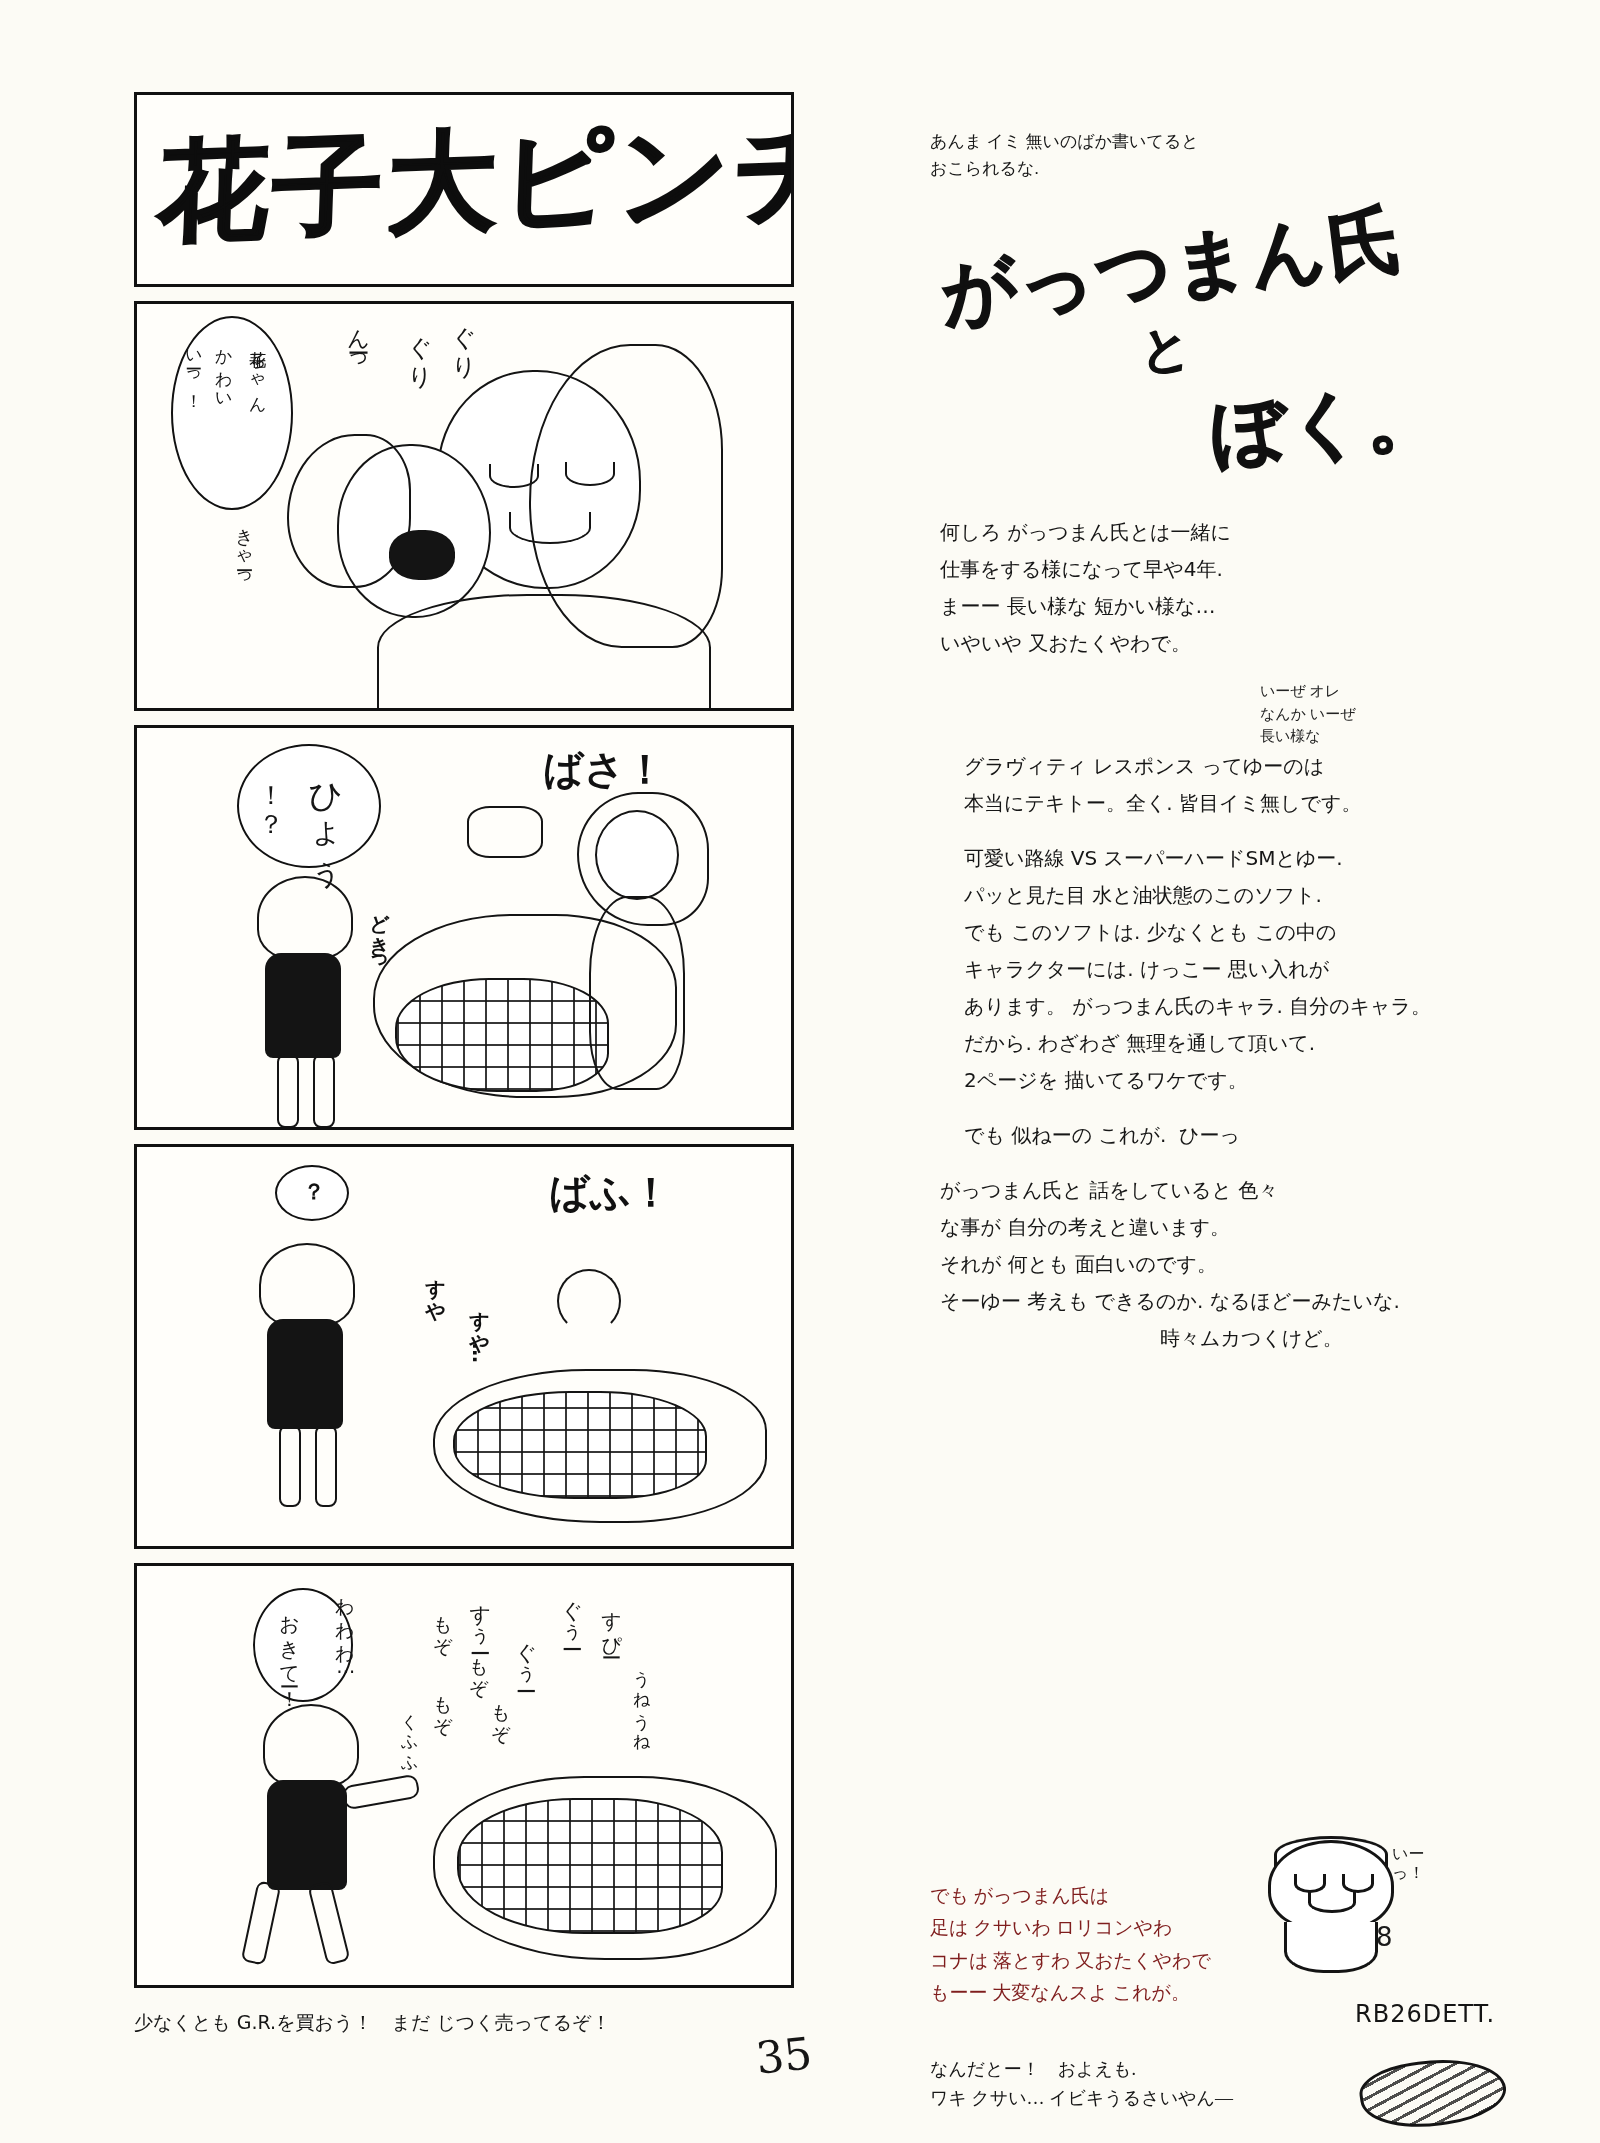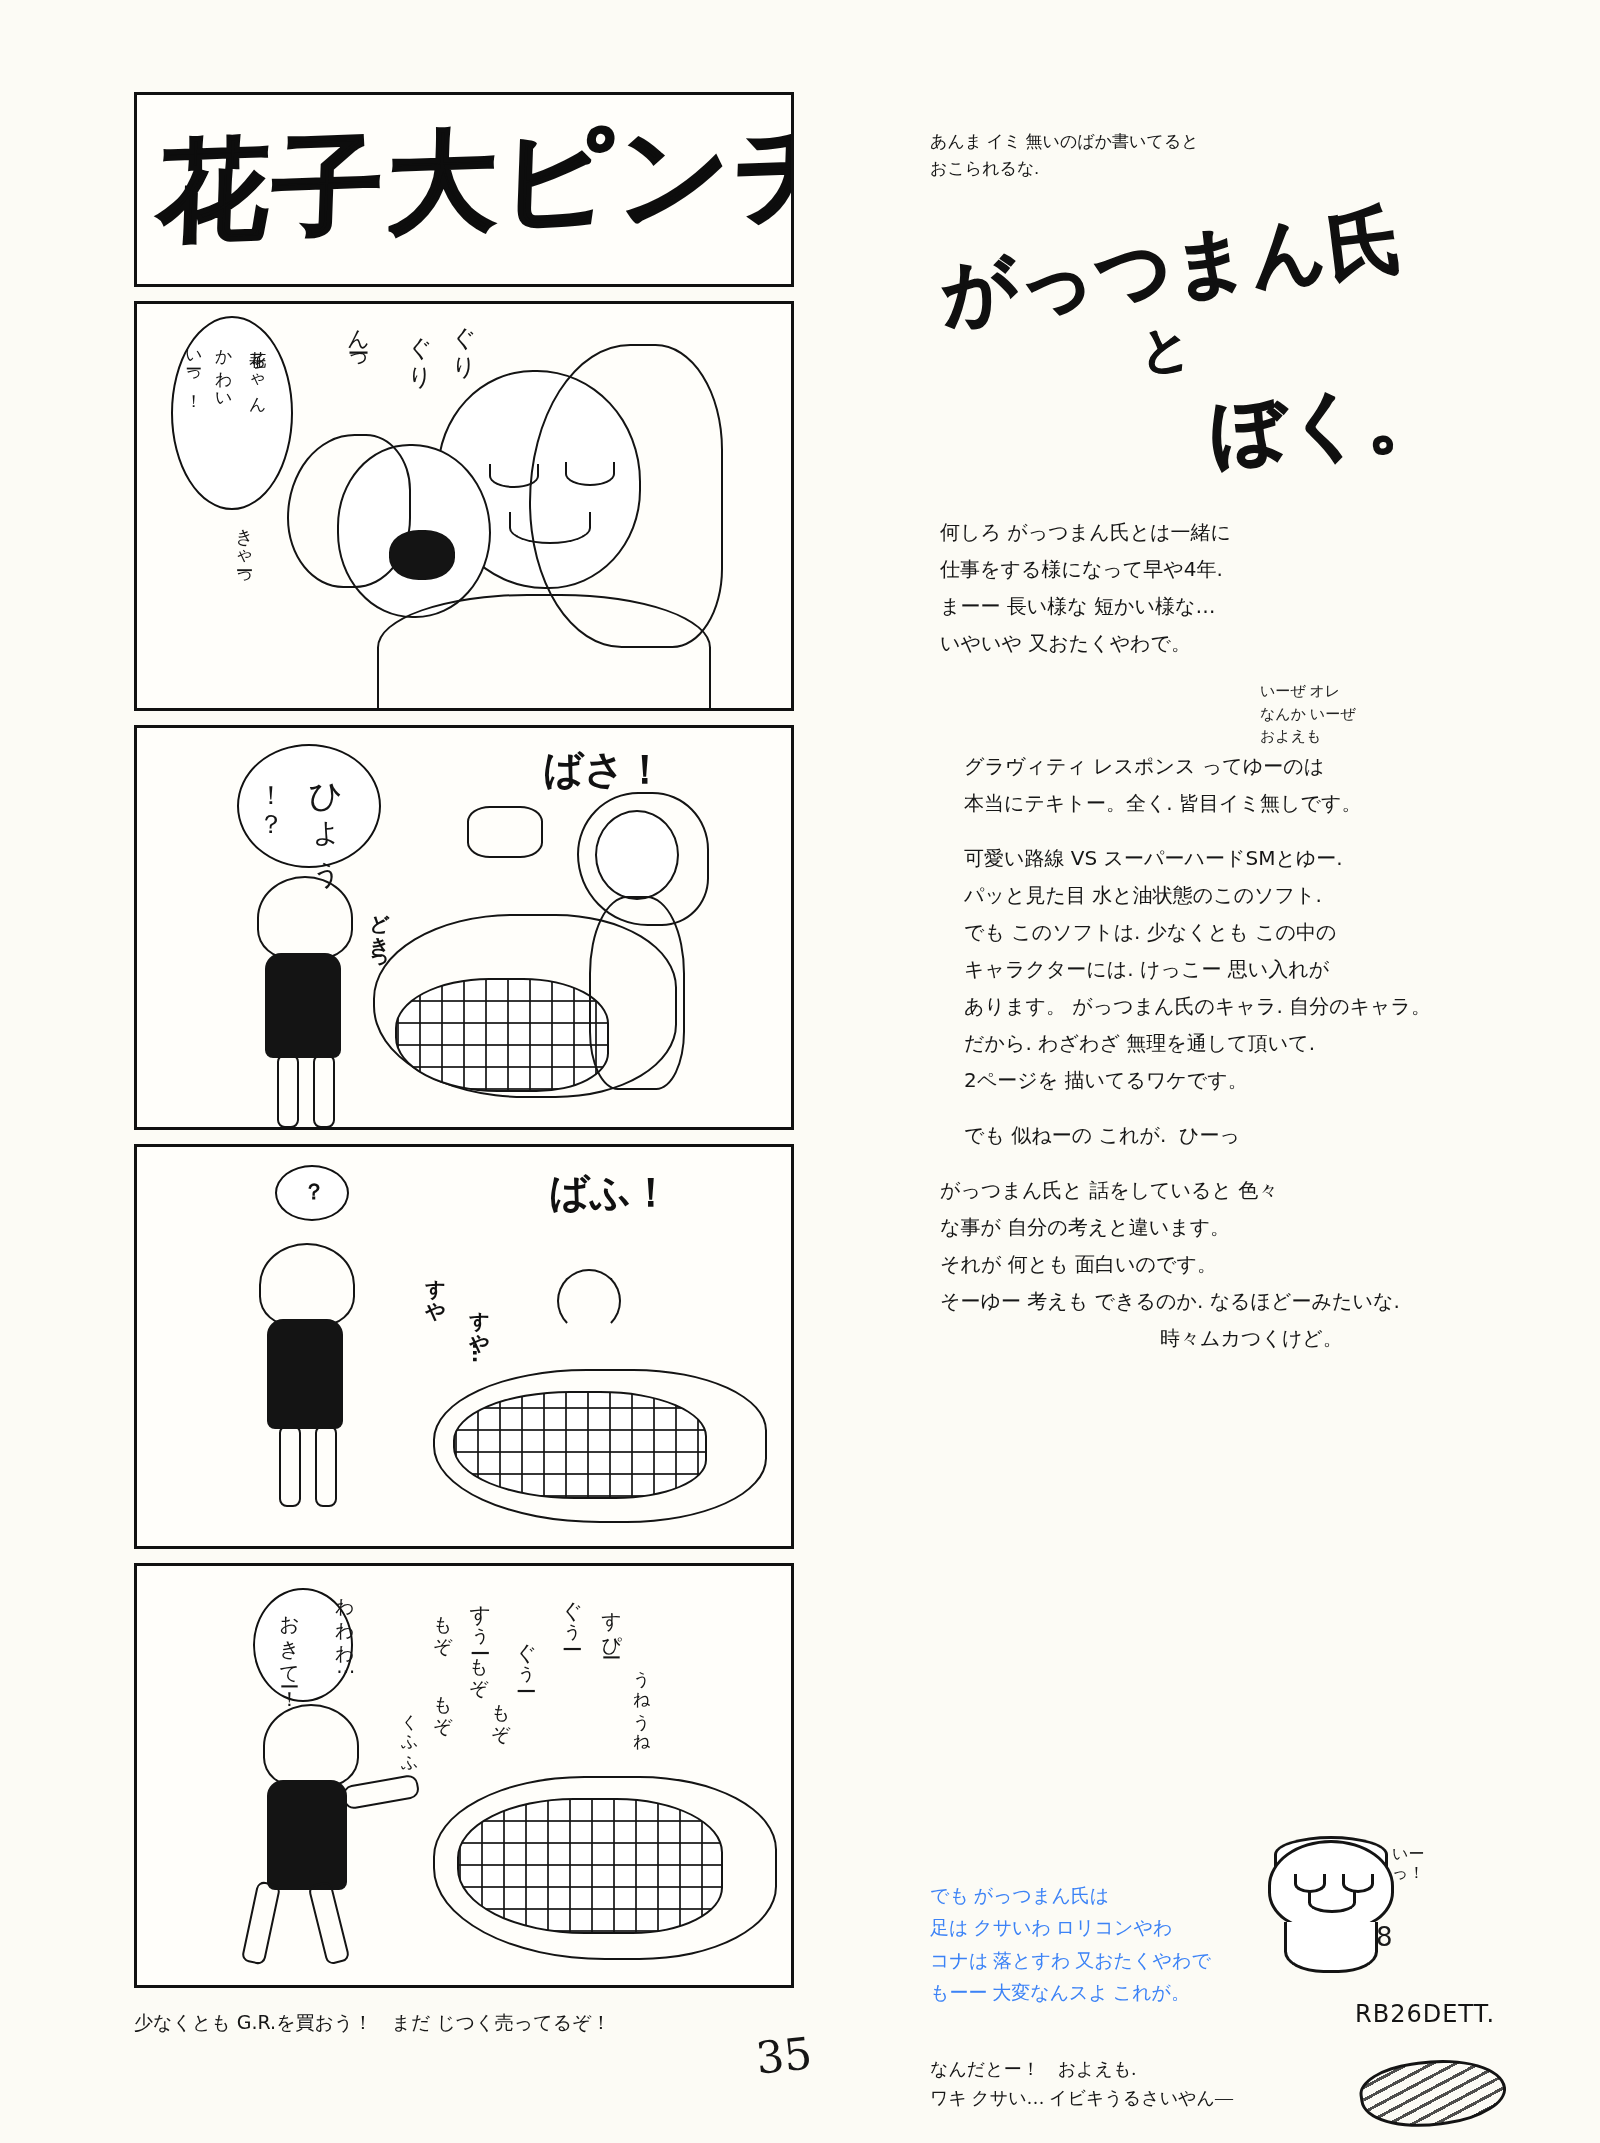--- a/index.html
+++ b/index.html
@@ -217,21 +217,21 @@
     letter-spacing: 1px;
     color: #141414;
   }
   .bottom-left-note {
     position: absolute;
     left: 930px;
     top: 1880px;
     font-size: 19px;
     line-height: 1.7;
     white-space: pre-wrap;
-    color: #3b82f6;
+    color: #7f1d1d;
   }
   .bottom-scrawl {
     position: absolute;
     left: 930px;
     top: 2055px;
     font-size: 18px;
     line-height: 1.6;
     white-space: pre-wrap;
     color: #161616;
   }
@@ -418,21 +418,21 @@
       <div class="line2">と</div>
       <div class="line3">ぼく。</div>
     </div>
 
     <div class="para">何しろ がっつまん氏とは一緒に
 仕事をする様になって早や4年.
 まーー 長い様な 短かい様な…
 いやいや 又おたくやわで。</div>
     <div class="small-aside hw">いーぜ オレ
 なんか いーぜ
-およえも</div>
+長い様な</div>
 
     <div class="para indent">グラヴィティ レスポンス ってゆーのは
 本当にテキトー。全く. 皆目イミ無しです。</div>
     <div class="para indent">可愛い路線 VS スーパーハードSMとゆー.
 パッと見た目 水と油状態のこのソフト.
 でも このソフトは. 少なくとも この中の
 キャラクターには. けっこー 思い入れが
 あります。 がっつまん氏のキャラ. 自分のキャラ。
 だから. わざわざ 無理を通して頂いて.
 2ページを 描いてるワケです。</div>

